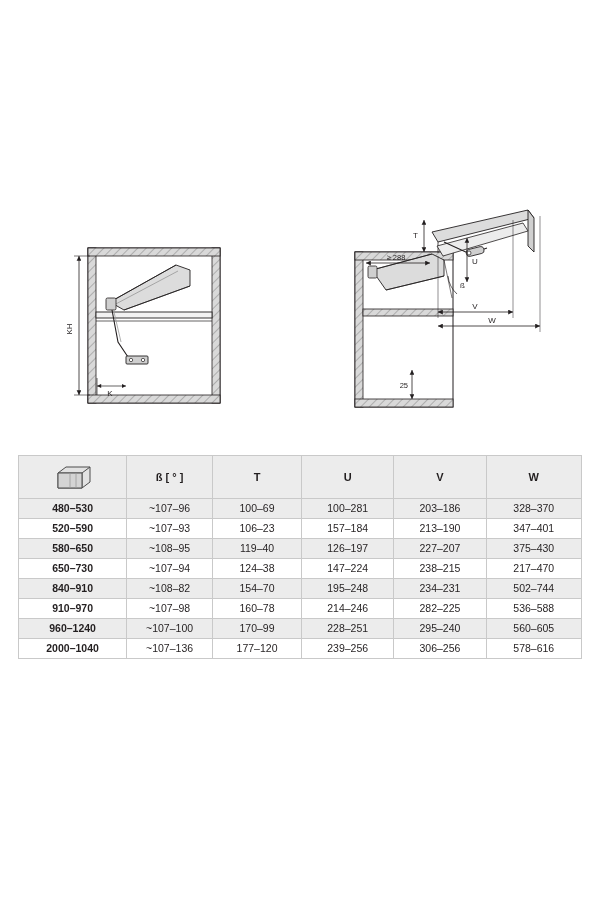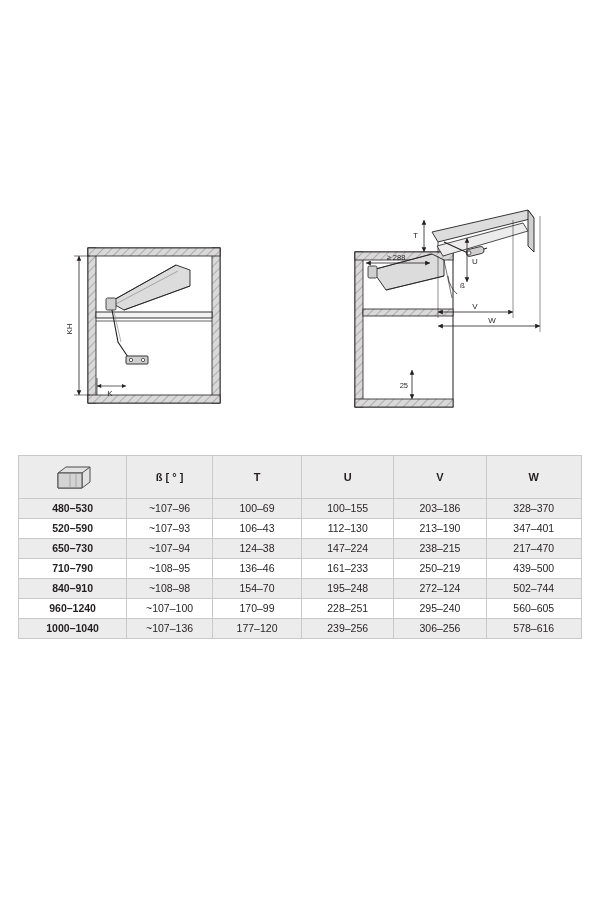--- a/index.html
+++ b/index.html
@@ -225,66 +225,74 @@
           <th>U</th>
           <th>V</th>
           <th>W</th>
         </tr>
       </thead>
       <tbody>
         <tr>
           <td class="first">480–530</td>
           <td>~107–96</td>
           <td>100–69</td>
-          <td>100–155</td>
+          <td>100–281</td>
           <td>203–186</td>
           <td>328–370</td>
         </tr>
         <tr>
           <td class="first">520–590</td>
           <td>~107–93</td>
-          <td>106–43</td>
-          <td>112–130</td>
+          <td>106–23</td>
+          <td>157–184</td>
           <td>213–190</td>
           <td>347–401</td>
+        </tr>
+        <tr>
+          <td class="first">580–650</td>
+          <td>~108–95</td>
+          <td>119–40</td>
+          <td>126–197</td>
+          <td>227–207</td>
+          <td>375–430</td>
         </tr>
         <tr>
           <td class="first">650–730</td>
           <td>~107–94</td>
           <td>124–38</td>
           <td>147–224</td>
           <td>238–215</td>
           <td>217–470</td>
         </tr>
         <tr>
-          <td class="first">710–790</td>
-          <td>~108–95</td>
-          <td>136–46</td>
-          <td>161–233</td>
-          <td>250–219</td>
-          <td>439–500</td>
-        </tr>
-        <tr>
           <td class="first">840–910</td>
-          <td>~108–98</td>
+          <td>~108–82</td>
           <td>154–70</td>
           <td>195–248</td>
-          <td>272–124</td>
+          <td>234–231</td>
           <td>502–744</td>
+        </tr>
+        <tr>
+          <td class="first">910–970</td>
+          <td>~107–98</td>
+          <td>160–78</td>
+          <td>214–246</td>
+          <td>282–225</td>
+          <td>536–588</td>
         </tr>
         <tr>
           <td class="first">960–1240</td>
           <td>~107–100</td>
           <td>170–99</td>
           <td>228–251</td>
           <td>295–240</td>
           <td>560–605</td>
         </tr>
         <tr>
-          <td class="first">1000–1040</td>
+          <td class="first">2000–1040</td>
           <td>~107–136</td>
           <td>177–120</td>
           <td>239–256</td>
           <td>306–256</td>
           <td>578–616</td>
         </tr>
       </tbody>
     </table>
   </div>
 

